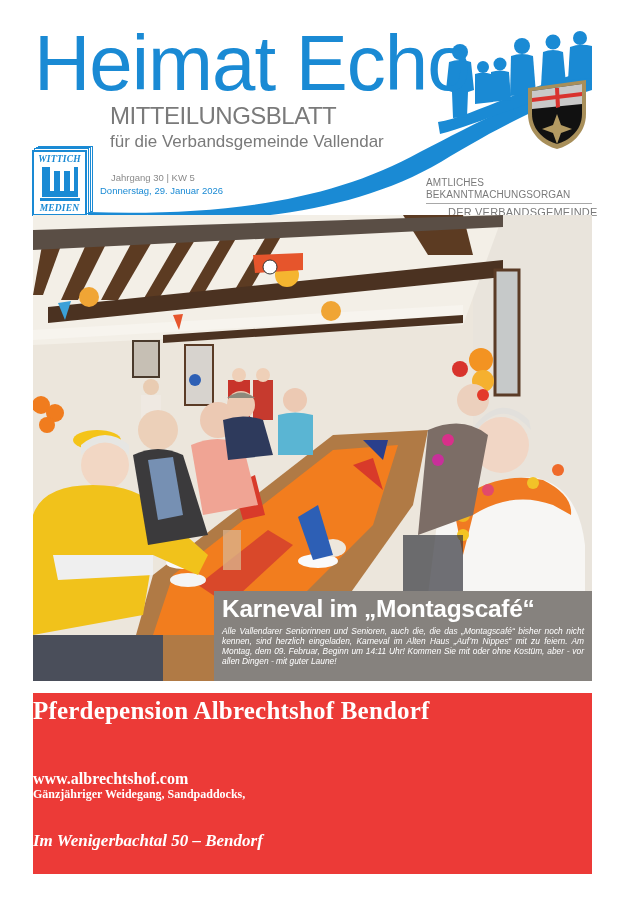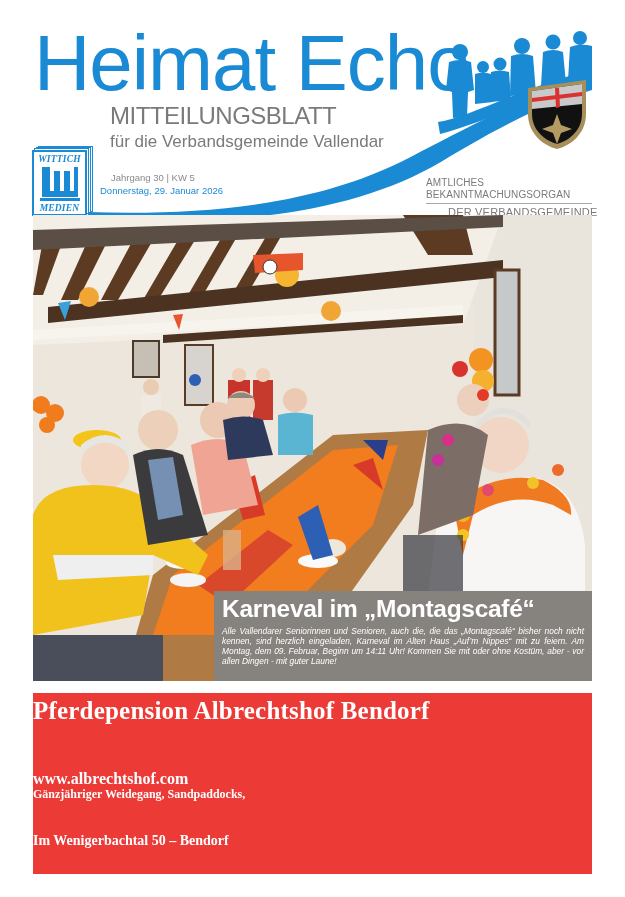--- a/index.html
+++ b/index.html
@@ -87,21 +87,21 @@
   .ad {
     position: absolute; left: 33px; top: 693px; width: 559px; height: 181px;
     background: #ec3a37; color: #ffffff; text-align: left;
     font-family: "Liberation Serif", serif; font-weight: bold;
   }
   .ad .l1 { position: absolute; left: 0; width: 100%; top: 3px; font-size: 25px; line-height: 30px; letter-spacing: 0.2px; }
   .ad .l2 { position: absolute; left: 0; width: 100%; top: 35px; font-size: 16px; line-height: 18px; margin-top: 42px; }
   .ad .l3 { position: absolute; left: 0; width: 100%; top: 60px; font-size: 18.5px; line-height: 22px; }
   .ad .l4 { position: absolute; left: 0; width: 100%; top: 91px; font-size: 12px; line-height: 20px; }
   .ad .l5 { position: absolute; left: 0; width: 100%; top: 111px; font-size: 15.5px; line-height: 20px; }
-  .ad .l6 { position: absolute; left: 0; width: 100%; top: 138px; font-size: 14px; line-height: 20px; }
+  .ad .l6 { position: absolute; left: 0; width: 100%; top: 138px; font-size: 17px; line-height: 20px; font-style: italic; }
   .ad .l7 { position: absolute; left: 0; width: 100%; top: 158px; font-size: 15.5px; line-height: 20px; }
 </style>
 </head>
 <body>
 
 <header class="masthead">
   <svg class="swoosh" width="625" height="212" viewBox="0 0 625 212">
 
     <path d="M88,200 C220,204 330,190 420,140 C470,115 520,85 592,68 L592,78 C525,98 478,128 432,155 C340,205 220,214 88,208 Z" fill="#1a8ad4"></path>
 

